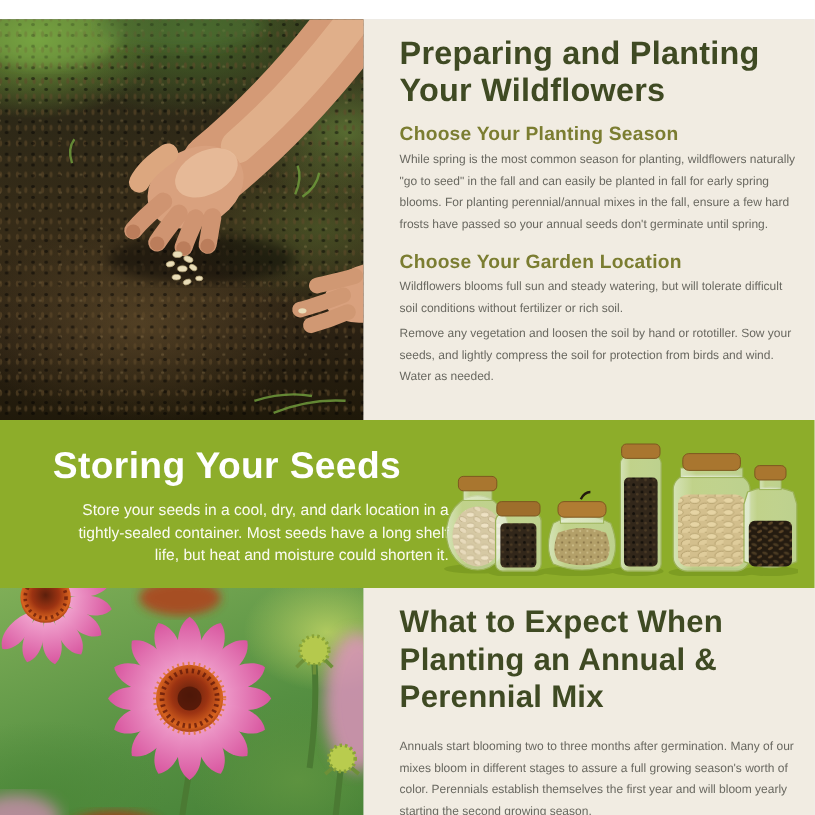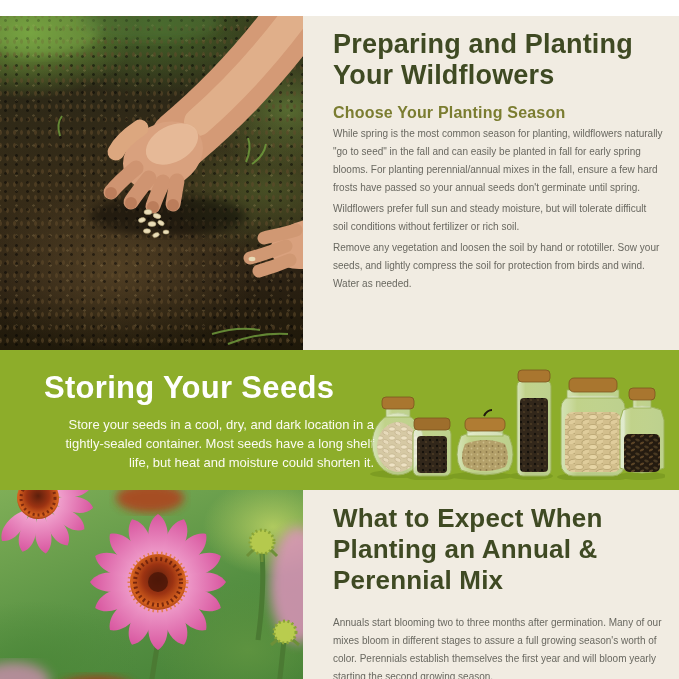--- a/index.html
+++ b/index.html
@@ -149,21 +149,22 @@
       <ellipse cx="150" cy="6" rx="70" ry="20" fill="rgba(80,116,48,.45)" filter="url(#b5)"></ellipse>
     </svg>
   </div>
 
   <div class="panel-top">
     <div class="h1">Preparing and Planting Your Wildflowers</div>
 
     <div class="subhead">Choose Your Planting Season</div>
     <div class="body-text">While spring is the most common season for planting, wildflowers naturally "go to seed" in the fall and can easily be planted in fall for early spring blooms. For planting perennial/annual mixes in the fall, ensure a few hard frosts have passed so your annual seeds don't germinate until spring.</div>
 
-    <div class="body-text">Wildflowers prefer full sun and steady moisture, but will tolerate difficult soil conditions without fertilizer or rich soil.</div>
+    <div class="subhead">Choose Your Garden Location</div>
+    <div class="body-text">Wildflowers blooms full sun and steady watering, but will tolerate difficult soil conditions without fertilizer or rich soil.</div>
 
     <div class="body-text">Remove any vegetation and loosen the soil by hand or rototiller. Sow your seeds, and lightly compress the soil for protection from birds and wind. Water as needed.</div>
   </div>
 
   <div class="band">
     <div class="band-text">
       <div class="h-band">Storing Your Seeds</div>
       <div class="band-body">Store your seeds in a cool, dry, and dark location in a tightly-sealed container. Most seeds have a long shelf life, but heat and moisture could shorten it.</div>
     </div>
 

